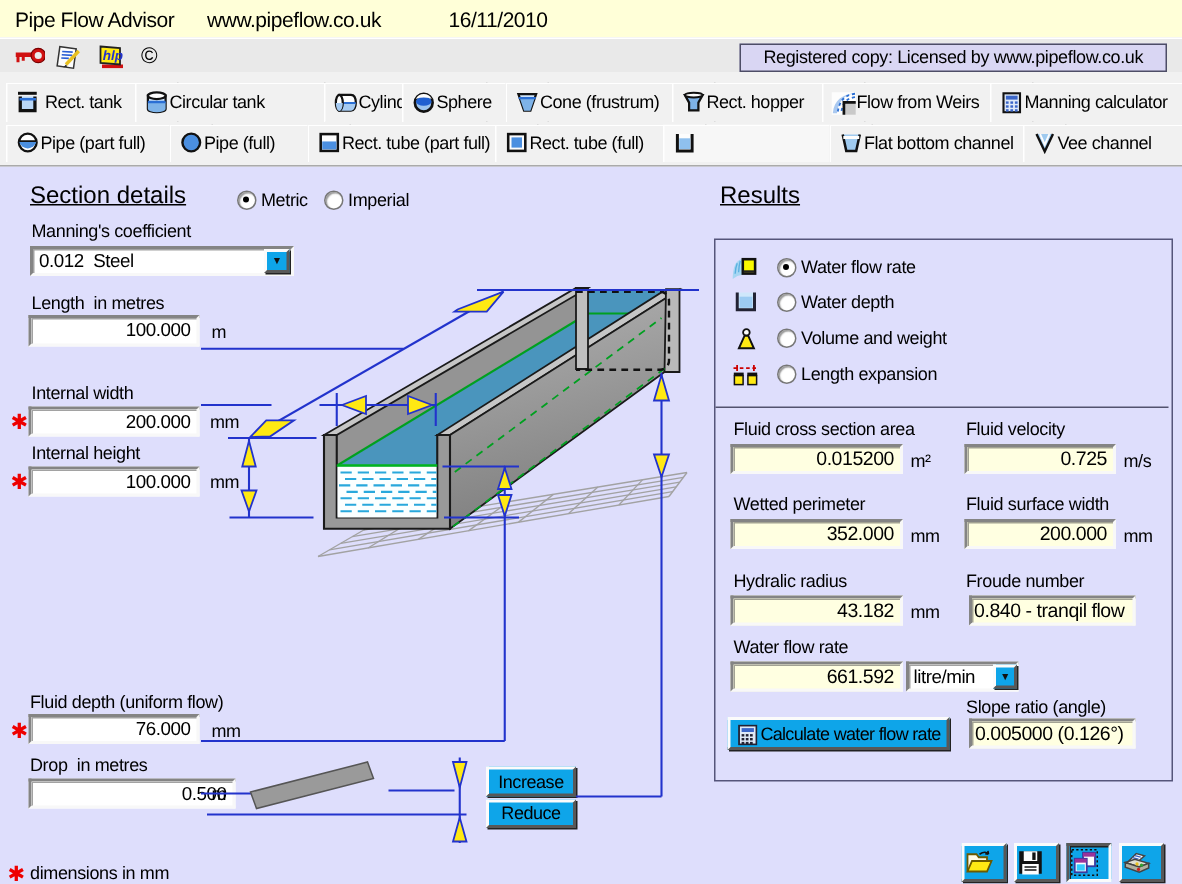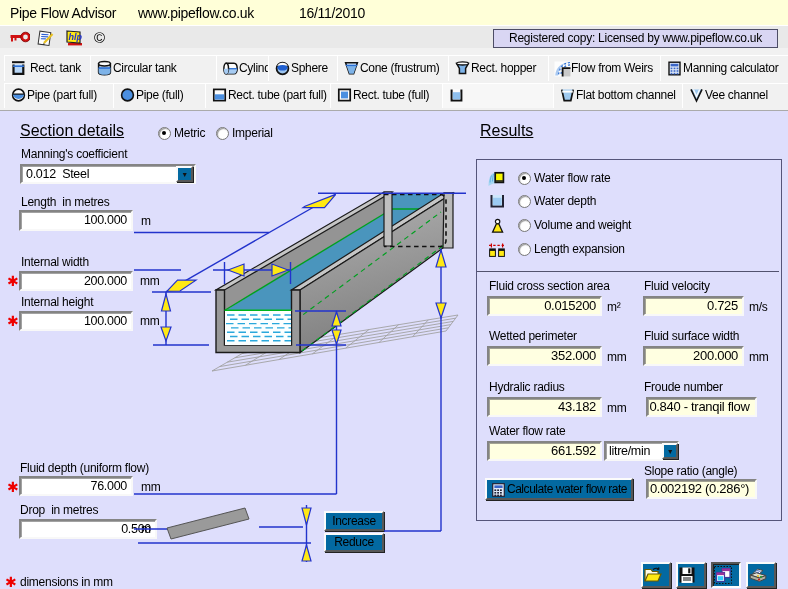--- a/index.html
+++ b/index.html
@@ -19,21 +19,21 @@
   .tab.sel{background:#f7f7f7;}
   .tab .tx{position:absolute;left:23px;top:6px;}
   .lbl{position:absolute;font-size:12px;letter-spacing:-0.25px;color:#000;white-space:nowrap;}
   .hd{position:absolute;font-size:16px;color:#000;text-decoration:underline;white-space:nowrap;}
   .inp{position:absolute;background:#fff;border:2px solid;border-color:#848484 #f8f8f8 #f8f8f8 #848484;
        box-shadow:inset 1px 1px 0 rgba(70,70,70,.5);font-size:12.5px;letter-spacing:-0.3px;color:#000;
        text-align:right;line-height:16px;padding-right:4px;box-sizing:border-box;white-space:nowrap;overflow:hidden;}
   .yinp{position:absolute;background:#ffffe1;border:2px solid;border-color:#848484 #f8f8f8 #f8f8f8 #848484;
        box-shadow:inset 1px 1px 0 rgba(70,70,70,.5);font-size:13px;letter-spacing:-0.3px;color:#000;
        text-align:right;line-height:16px;padding-right:4px;box-sizing:border-box;white-space:nowrap;overflow:hidden;}
-  .btn{position:absolute;background:#0369a1;border:2px solid;border-color:#fbfbfb #585858 #585858 #fbfbfb;
+  .btn{position:absolute;background:#0ea5e9;border:2px solid;border-color:#fbfbfb #585858 #585858 #fbfbfb;
        box-shadow:1px 1px 0 #222;font-size:12px;letter-spacing:-0.3px;color:#000;text-align:center;box-sizing:border-box;
        white-space:nowrap;overflow:hidden;}
   .radio{position:absolute;width:11px;height:11px;border-radius:50%;background:#fff;
          border:1px solid #777;box-shadow:inset 1px 1px 1px #999;}
   .radio.on:after{content:"";position:absolute;left:2.5px;top:2.5px;width:4px;height:4px;border-radius:50%;background:#000;}
   .ast{position:absolute;color:#e00;font-size:14px;}
   .panel{position:absolute;border:1px solid #55557a;}
   svg{display:block;}
 </style></head>
 <body>
@@ -284,21 +284,21 @@
 <div class="lbl" style="left:489px;top:380px;">Hydralic radius</div>
 <div class="yinp" style="left:487px;top:397px;width:115px;height:20px;">43.182</div>
 <div class="lbl" style="left:607px;top:401px;">mm</div>
 <div class="lbl" style="left:644px;top:380px;">Froude number</div>
 <div class="yinp" style="left:646px;top:397px;width:111px;height:20px;text-align:center;">0.840 - tranqil flow</div>
 <div class="lbl" style="left:489px;top:424px;">Water flow rate</div>
 <div class="yinp" style="left:487px;top:441px;width:115px;height:20px;">661.592</div>
 <div class="inp" style="left:604px;top:441px;width:75px;height:20px;text-align:left;padding-left:3px;">litre/min</div>
 <div class="btn" style="left:662px;top:443px;width:16px;height:16px;font-size:7px;line-height:13px;color:#111;">▼</div>
 <div class="lbl" style="left:644px;top:464px;">Slope ratio (angle)</div>
-<div class="yinp" style="left:646px;top:479px;width:111px;height:20px;text-align:center;">0.002192 (0.286°)</div>
+<div class="yinp" style="left:646px;top:479px;width:111px;height:20px;text-align:center;">0.005000 (0.126°)</div>
 <div class="btn" style="left:485px;top:478px;width:148px;height:22px;line-height:18px;padding-left:16px;letter-spacing:-0.45px;">Calculate water flow rate<svg width="13" height="14" style="position:absolute;left:5px;top:3px;">
       <rect x="0.7" y="0.7" width="11.6" height="12.6" fill="#dfe9f7" stroke="#223" stroke-width="1.2"></rect>
       <rect x="2.4" y="2.4" width="8.2" height="2.6" fill="#3b66c8"></rect>
       <g fill="#223">
         <rect x="2.4" y="6.4" width="1.8" height="1.6"></rect>
         <rect x="5.2" y="6.4" width="1.8" height="1.6"></rect>
         <rect x="8" y="6.4" width="1.8" height="1.6"></rect>
         <rect x="2.4" y="9" width="1.8" height="1.6"></rect>
         <rect x="5.2" y="9" width="1.8" height="1.6"></rect>
         <rect x="8" y="9" width="1.8" height="1.6"></rect>

